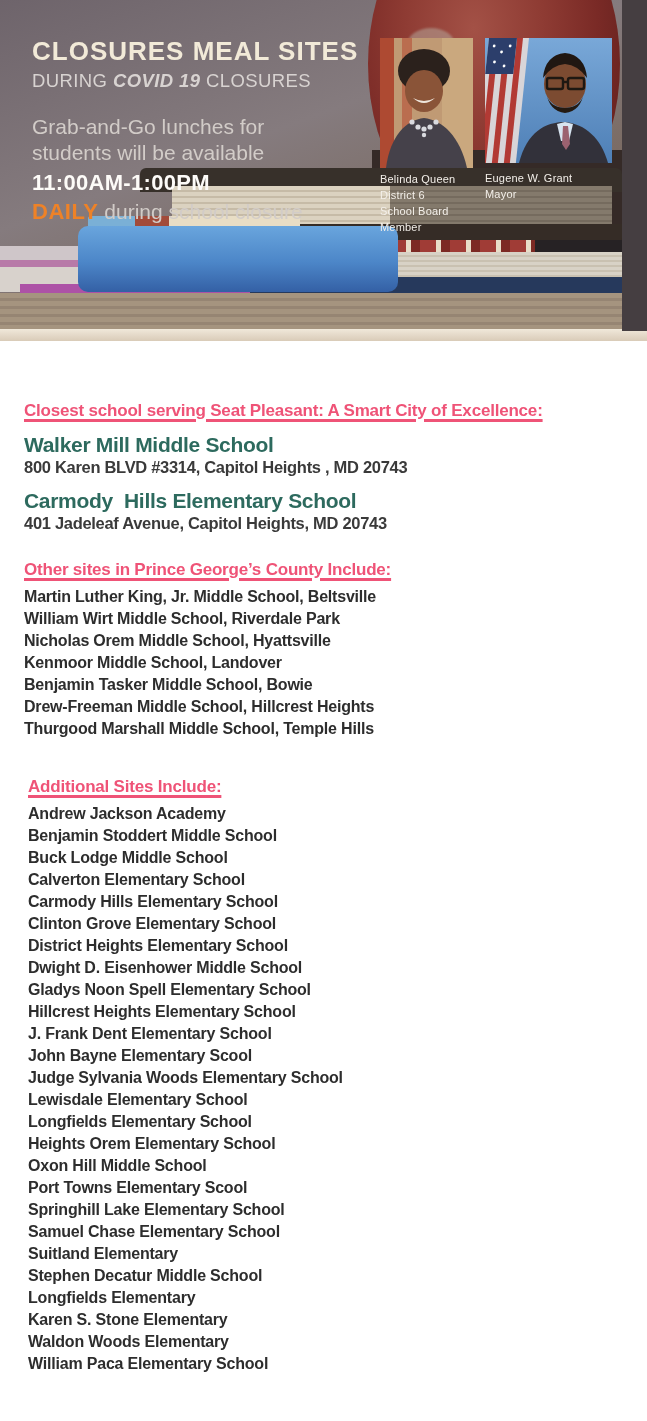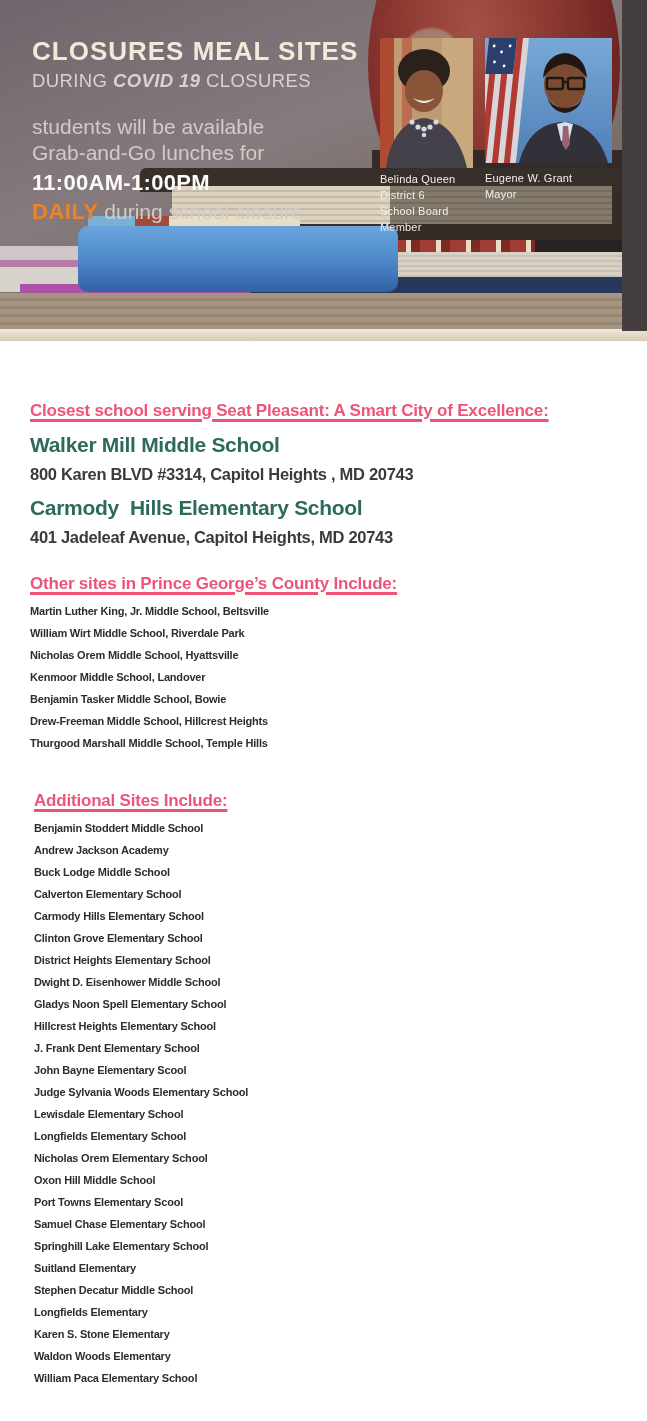--- a/index.html
+++ b/index.html
@@ -83,40 +83,40 @@
   .photo-belinda { left: 380px; top: 38px; width: 93px;  height: 130px; }
   .photo-eugene  { left: 485px; top: 38px; width: 127px; height: 125px; }
   .caption {
     z-index: 7; font-size: 11px; line-height: 16px; color: #f3efe9;
     white-space: pre-line; letter-spacing: .2px;
   }
   .caption-belinda { left: 380px; top: 171px; width: 100px; }
   .caption-eugene  { left: 485px; top: 170px; width: 130px; }
 
   
-  .content { padding: 0 20px 0 30px; }
+  .content { padding: 0 20px 0 24px; }
   .pink-heading {
     margin: 0; color: #ef5377; font-size: 17px; font-weight: 700; letter-spacing: -0.2px;
     text-decoration: underline; text-decoration-thickness: 2.5px; text-underline-offset: 3px;
     line-height: 21px;
   }
   #heading-closest { margin-top: 59px; }
   #heading-other { margin-top: 26px; }
   #heading-additional { margin-top: 36px; margin-left: 4px; }
   .school-name {
     margin-top: 11px; color: #2d6a5e; font-size: 21px; font-weight: 700;
     letter-spacing: -0.3px; line-height: 25px; white-space: pre-wrap;
   }
   .school-addr {
-    margin-top: 7px; color: #3a3a3a; font-size: 16.5px; font-weight: 700;
+    color: #3a3a3a; font-size: 16.5px; font-weight: 700;
     letter-spacing: -0.3px; line-height: 20px;
   }
   .school-list {
     list-style: none; margin: 6px 0 0 0; padding: 0;
-    font-size: 11px; font-weight: 700; color: #2d2d2d;
+    font-size: 16px; font-weight: 700; color: #2d2d2d;
     line-height: 22px; letter-spacing: -0.2px;
   }
   #list-additional { margin-left: 4px; }
 </style>
 </head>
 <body>
 
 <div class="page">
 
   <header class="hero">
@@ -200,22 +200,22 @@
 District 6
 School Board
 Member</div>
     <div class="caption caption-eugene">Eugene W. Grant
 Mayor</div>
 
     <div class="hero-text">
       <h1 class="hero-title">CLOSURES MEAL SITES</h1>
       <div class="hero-sub"><span>DURING </span><em>COVID 19</em><span> CLOSURES</span></div>
       <div class="hero-desc">
+        <div>Grab-and-Go lunches for</div>
         <div>students will be available</div>
-        <div>Grab-and-Go lunches for</div>
       </div>
       <div class="hero-time">11:00AM-1:00PM</div>
       <div class="hero-daily"><span class="daily-word">DAILY</span><span> during school closure</span></div>
     </div>
   </header>
 
   <section class="content">
 
     <h2 class="pink-heading" id="heading-closest">Closest school serving Seat Pleasant: A Smart City of Excellence:</h2>
 
@@ -231,40 +231,40 @@
       <li>William Wirt Middle School, Riverdale Park</li>
       <li>Nicholas Orem Middle School, Hyattsville</li>
       <li>Kenmoor Middle School, Landover</li>
       <li>Benjamin Tasker Middle School, Bowie</li>
       <li>Drew-Freeman Middle School, Hillcrest Heights</li>
       <li>Thurgood Marshall Middle School, Temple Hills</li>
     </ul>
 
     <h2 class="pink-heading" id="heading-additional">Additional Sites Include:</h2>
     <ul class="school-list" id="list-additional">
+      <li>Andrew Jackson Academy</li>
       <li>Benjamin Stoddert Middle School</li>
-      <li>Andrew Jackson Academy</li>
       <li>Buck Lodge Middle School</li>
       <li>Calverton Elementary School</li>
       <li>Carmody Hills Elementary School</li>
       <li>Clinton Grove Elementary School</li>
       <li>District Heights Elementary School</li>
       <li>Dwight D. Eisenhower Middle School</li>
       <li>Gladys Noon Spell Elementary School</li>
       <li>Hillcrest Heights Elementary School</li>
       <li>J. Frank Dent Elementary School</li>
       <li>John Bayne Elementary Scool</li>
       <li>Judge Sylvania Woods Elementary School</li>
       <li>Lewisdale Elementary School</li>
       <li>Longfields Elementary School</li>
-      <li>Nicholas Orem Elementary School</li>
+      <li>Heights Orem Elementary School</li>
       <li>Oxon Hill Middle School</li>
       <li>Port Towns Elementary Scool</li>
+      <li>Springhill Lake Elementary School</li>
       <li>Samuel Chase Elementary School</li>
-      <li>Springhill Lake Elementary School</li>
       <li>Suitland Elementary</li>
       <li>Stephen Decatur Middle School</li>
       <li>Longfields Elementary</li>
       <li>Karen S. Stone Elementary</li>
       <li>Waldon Woods Elementary</li>
       <li>William Paca Elementary School</li>
     </ul>
 
   </section>
 </div>

